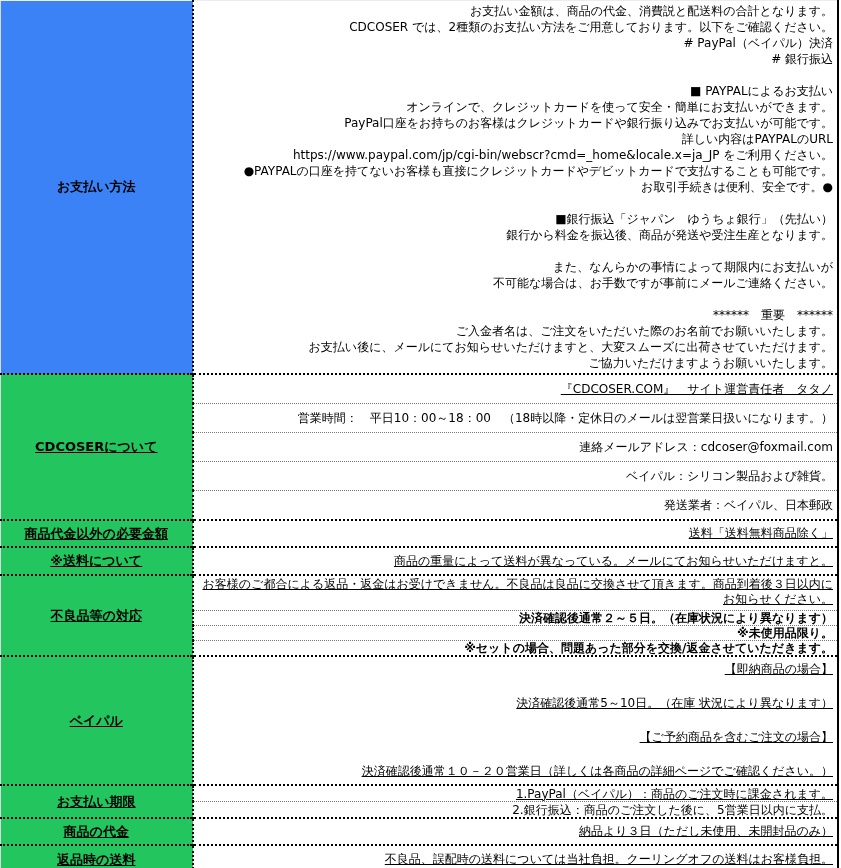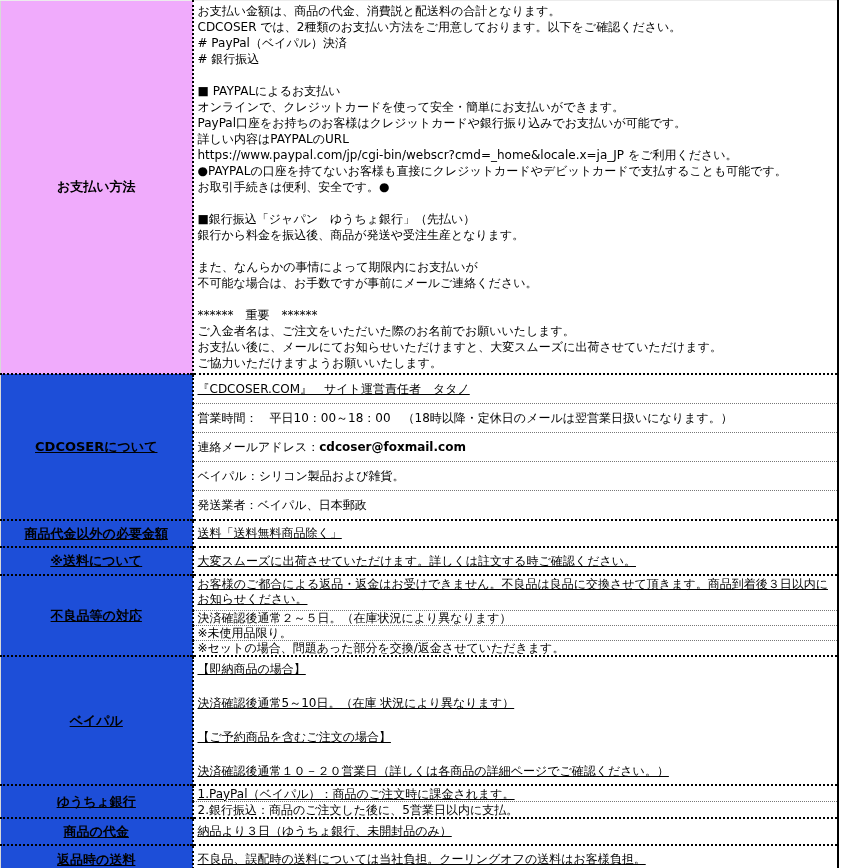--- a/index.html
+++ b/index.html
@@ -14,56 +14,57 @@
     border-collapse: collapse;
     table-layout: fixed;
     width: 839px;
     border-left: 1px solid #d8d8d8;
     border-top: 1px solid #ececec;
     border-right: 2px solid #000;
     border-bottom: 4px solid #000;
   }
   col.c-head { width: 192px; }
   th {
-    background: #1d4ed8;
+    background: #22c55e;
     font-weight: bold;
     font-size: 13px;
     text-align: center;
     vertical-align: middle;
     border: 1px dotted #555;
     border-right: 2px dotted #000;
     padding: 0 2px;
   }
-  th.white { background: #f0abfc; }
+  th.white { background: #3b82f6; }
   td {
     font-size: 12px;
     border: 1px dotted #777;
     padding: 1px 4px;
     vertical-align: middle;
     line-height: 15px;
     overflow: hidden;
+    text-align: right;
   }
   td.block {
     white-space: pre-line;
     vertical-align: top;
     line-height: 16px;
     padding: 2px 4px;
   }
   td.block-delivery { line-height: 17px; padding: 4px 4px; margin-top: 28px; }
   
   tr.sec > th, tr.sec > td { border-top: 2px dotted #000; text-decoration: underline; }
   
   tr.h26 > td { height: 26px; }
   tr.h23 > td { height: 23px; margin-left: 40px; }
   tr.h24 > td { height: 24px; }
   tr.h25 > td { height: 25px; }
   tr.h15 > td { height: 15px; line-height: 14px; padding: 0 4px; }
-  tr.h14 > td { height: 14px; line-height: 13px; padding: 0 4px; }
+  tr.h14 > td { height: 14px; line-height: 13px; padding: 0 4px; font-weight: bold; }
   tr.h32 > td { height: 32px; line-height: 15px; padding: 1px 4px; vertical-align: top; }
-  td .email { font-weight: bold; }
+  td .email { font-weight: normal; }
 </style>
 </head>
 <body>
 
 <table class="info">
   <colgroup>
       <col class="c-head">
       <col>
     </colgroup>
 
@@ -114,21 +115,21 @@
     <td>発送業者：ベイパル、日本郵政</td>
   </tr>
 
   <tr class="sec h23">
     <th>商品代金以外の必要金額</th>
     <td>送料「送料無料商品除く」</td>
   </tr>
 
   <tr class="sec h24">
     <th>※送料について</th>
-    <td>大変スムーズに出荷させていただけます。詳しくは註文する時ご確認ください。</td>
+    <td>商品の重量によって送料が異なっている。メールにてお知らせいただけますと。</td>
   </tr>
 
   <tr class="sec h32">
     <th rowspan="4">不良品等の対応</th>
     <td>お客様のご都合による返品・返金はお受けできません。不良品は良品に交換させて頂きます。商品到着後３日以内にお知らせください。</td>
   </tr>
   <tr class="h14">
     <td>決済確認後通常２～５日。（在庫状況により異なります）</td>
   </tr>
   <tr class="h14">
@@ -143,30 +144,30 @@
     <td class="block block-delivery">【即納商品の場合】
 
 決済確認後通常5～10日。（在庫 状況により異なります）
 
 【ご予約商品を含むご注文の場合】
 
 決済確認後通常１０－２０営業日（詳しくは各商品の詳細ページでご確認ください。）</td>
   </tr>
 
   <tr class="sec h15">
-    <th rowspan="2">ゆうちょ銀行</th>
+    <th rowspan="2">お支払い期限</th>
     <td>1.PayPal（ベイパル）：商品のご注文時に課金されます。</td>
   </tr>
   <tr class="h15">
     <td>2.銀行振込：商品のご注文した後に、5営業日以内に支払。</td>
   </tr>
 
   <tr class="sec h23">
     <th>商品の代金</th>
-    <td>納品より３日（ゆうちょ銀行、未開封品のみ）</td>
+    <td>納品より３日（ただし未使用、未開封品のみ）</td>
   </tr>
 
   <tr class="sec h25">
     <th>返品時の送料</th>
     <td>不良品、誤配時の送料については当社負担。クーリングオフの送料はお客様負担。</td>
   </tr>
 </tbody>
   </table>
 
 </body></html>

